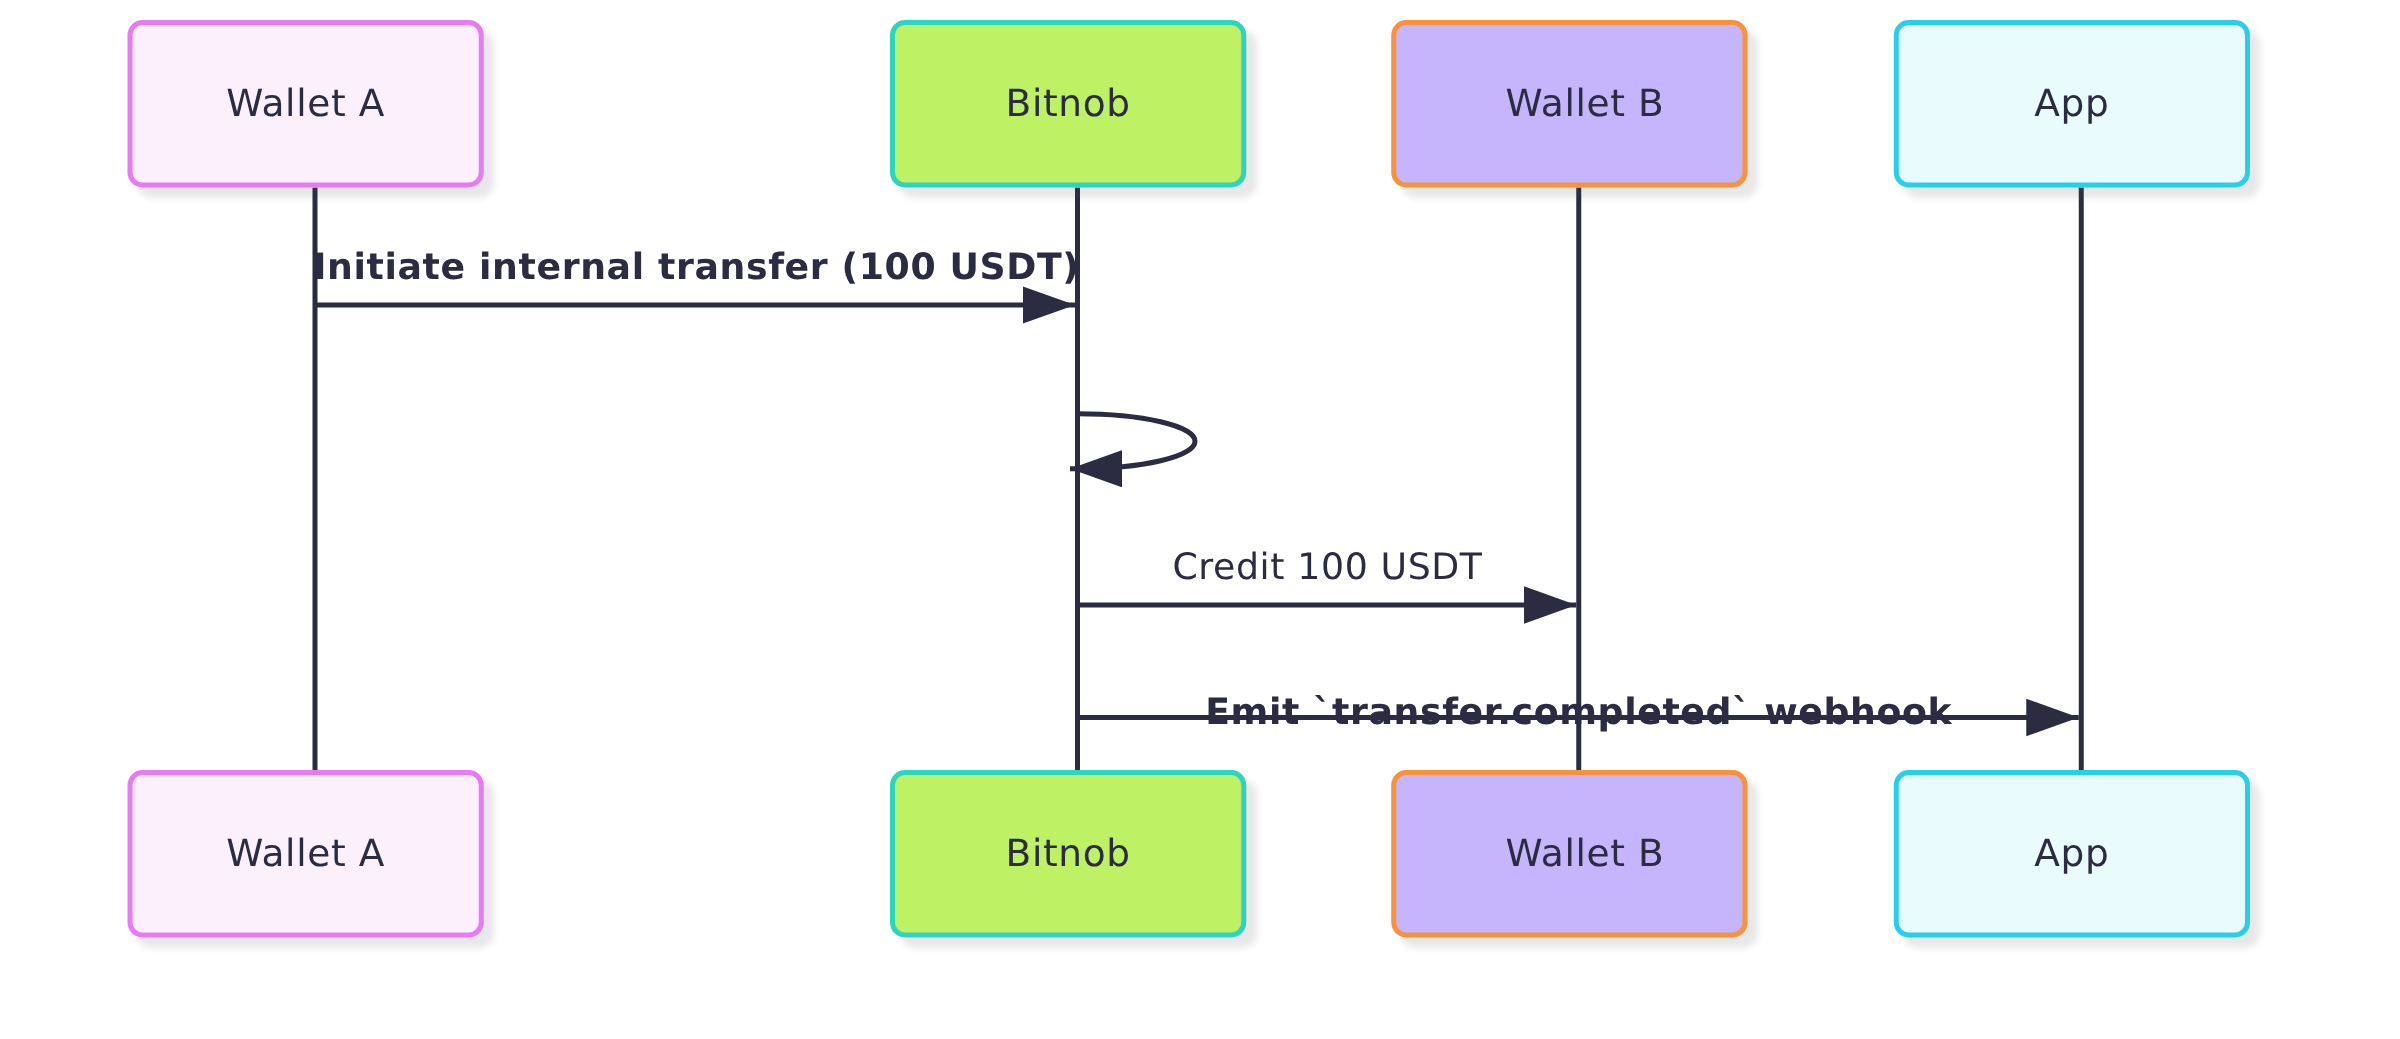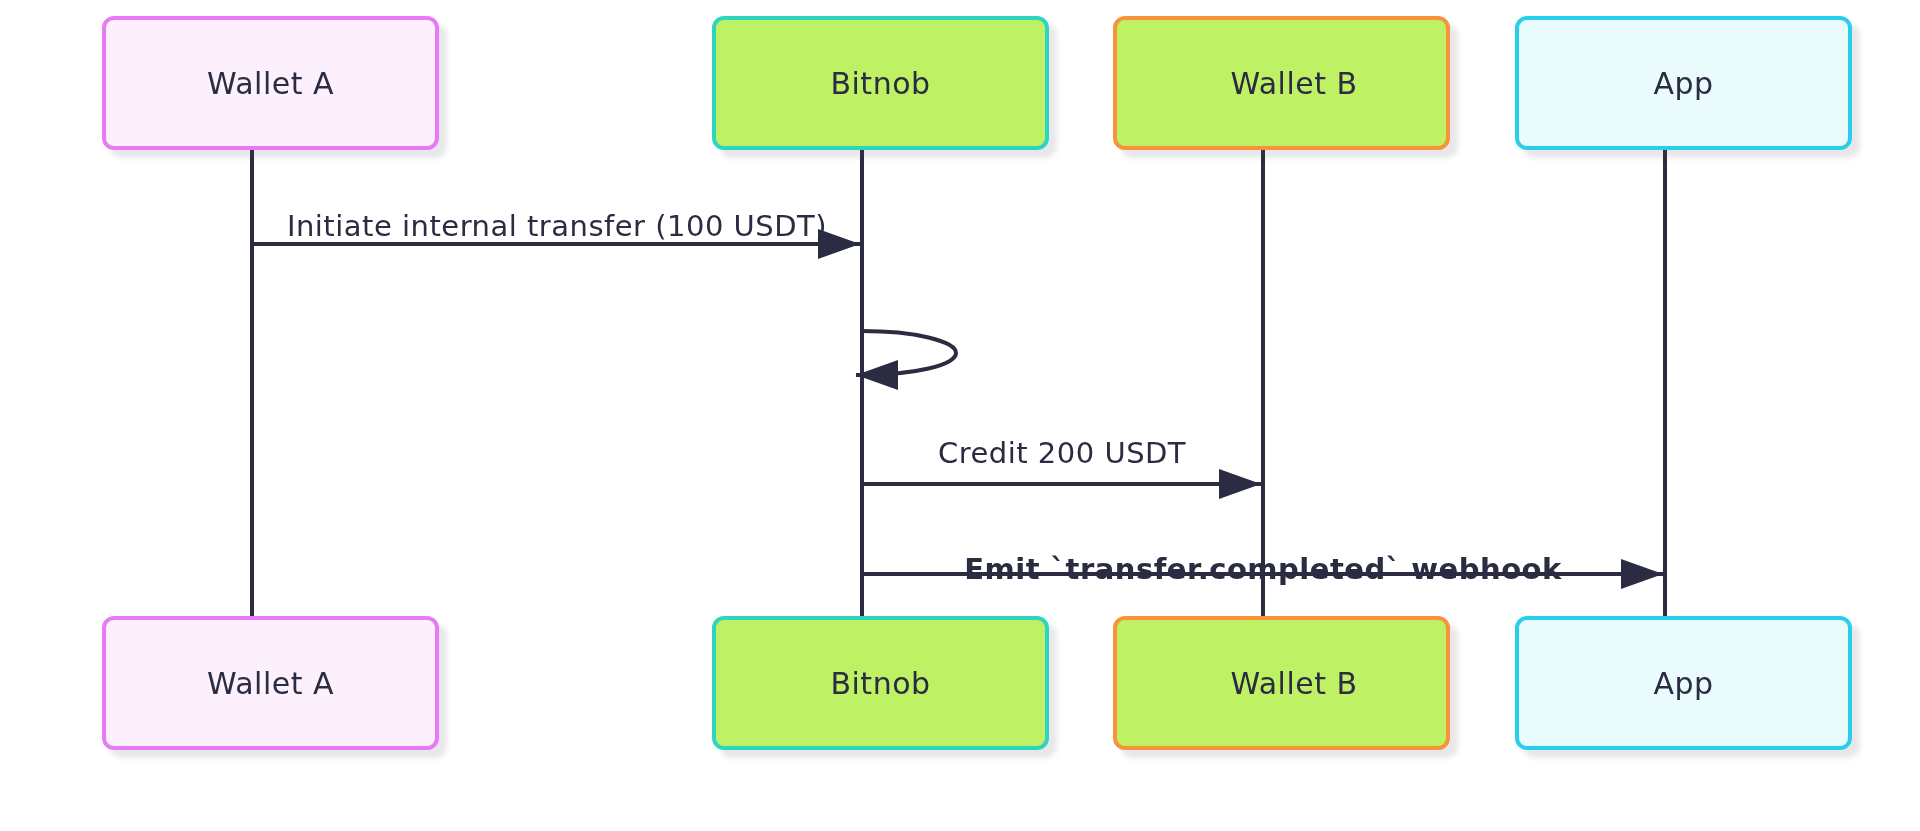--- a/index.html
+++ b/index.html
@@ -7,31 +7,31 @@
     position:relative;
     width:1920px;height:831px;
     background:#ffffff;
     font-family:"DejaVu Sans","Liberation Sans",sans-serif;
     color:#2b2b42;
     overflow:hidden;
   }
   .layer{position:absolute;left:0;top:0;width:1920px;height:831px;}
   .actor{
     position:absolute;
-    width:337px;height:134px;
+    width:285px;height:134px;
     border:4px solid;
     border-radius:12px;
     box-sizing:border-box;
     display:flex;align-items:center;justify-content:center;
     font-size:30px;font-weight:500;letter-spacing:.5px;
     box-shadow:8px 8px 5px rgba(80,80,90,0.13);
   }
   .actor.walletA{border-color:#e87bf5;background:#fbf0fc;}
   .actor.bitnob {border-color:#2dd4bf;background:#bef264;}
-  .actor.walletB{border-color:#f8923c;background:#bef264;padding-left:25px;}
+  .actor.walletB{border-color:#f8923c;background:#c4b5fd;padding-left:25px;}
   .actor.app    {border-color:#27cfea;background:#eafbfe;text-align:right;}
   .msg-label{
     position:absolute;
     transform:translate(-50%,-50%);
     font-size:29px;font-weight:500;letter-spacing:.5px;
     white-space:nowrap;
     color:#2b2b42;
   }
 </style>
 </head>
@@ -79,17 +79,17 @@
   <div class="actor bitnob" style="left:712px;top:616px;">
     <span>Bitnob</span>
   </div>
   <div class="actor walletB" style="left:1113px;top:616px;">
     <span>Wallet B</span>
   </div>
   <div class="actor app" style="left:1515px;top:616px;">
     <span>App</span>
   </div>
 
-  <div class="msg-label" style="left:557px;top:226px;">Initiate internal transfer (100 USDT)</div>
-  <div class="msg-label" style="left:1062px;top:453px;">Credit 200 USDT</div>
+  <div class="msg-label" style="left:557px;top:213px;font-weight:bold;">Initiate internal transfer (100 USDT)</div>
+  <div class="msg-label" style="left:1062px;top:453px;">Credit 100 USDT</div>
   <div class="msg-label" style="left:1263px;top:569px;font-weight:bold;">Emit `transfer.completed` webhook</div>
 
 </div>
 
 </body></html>

